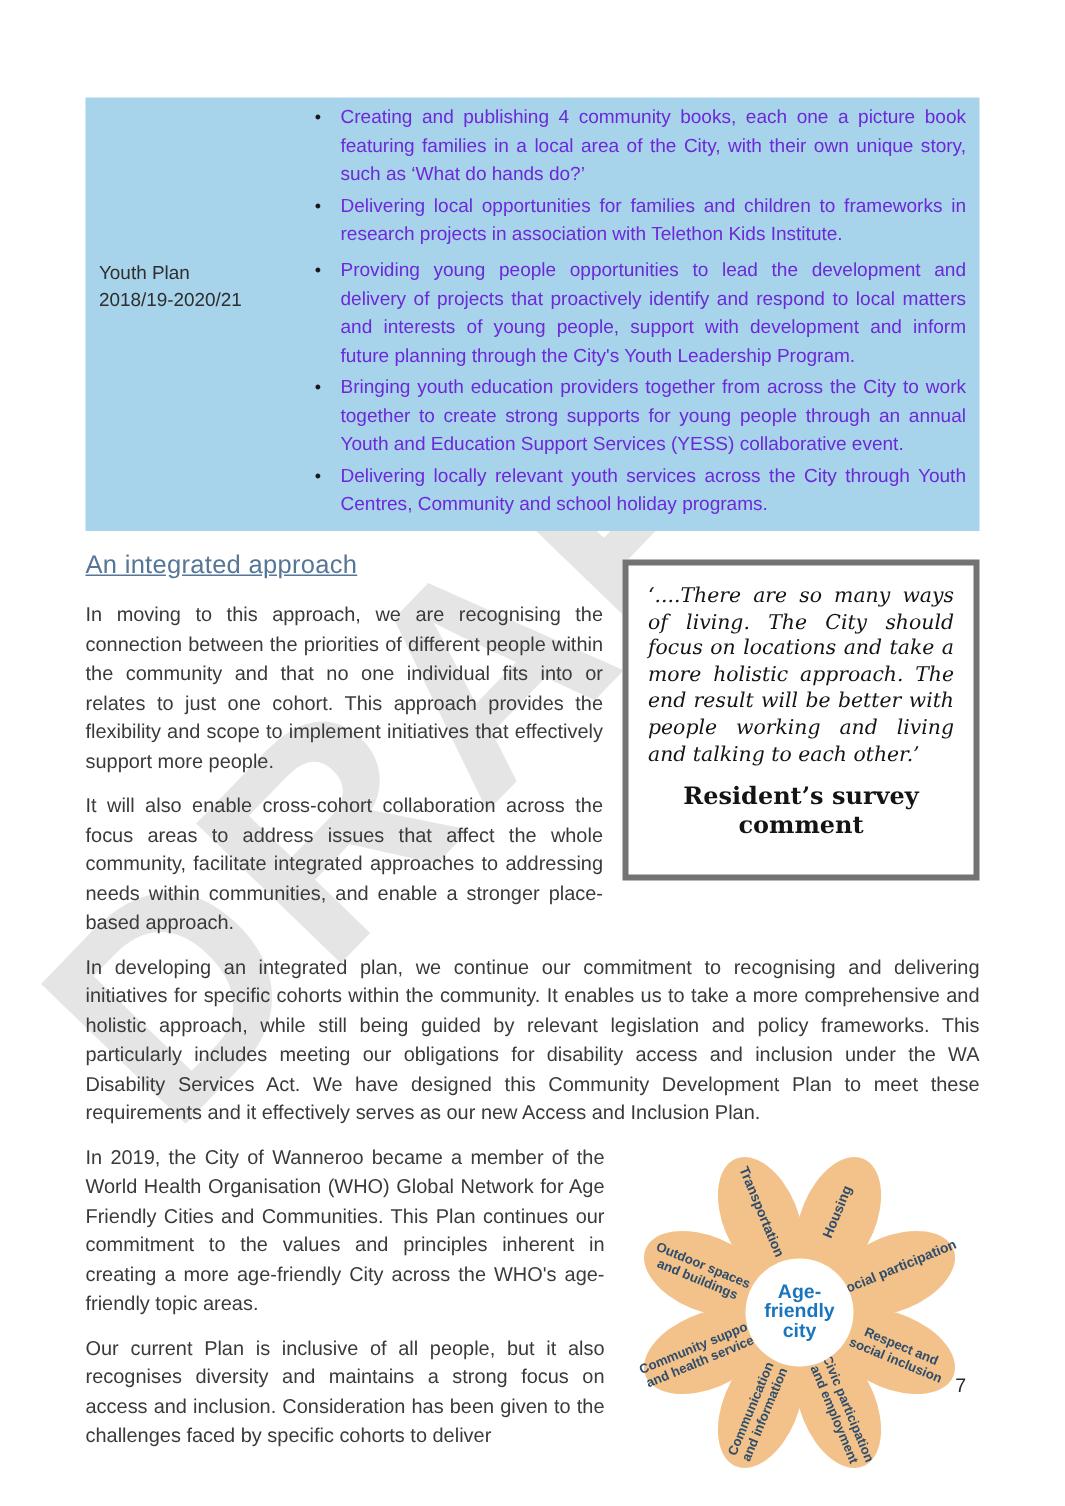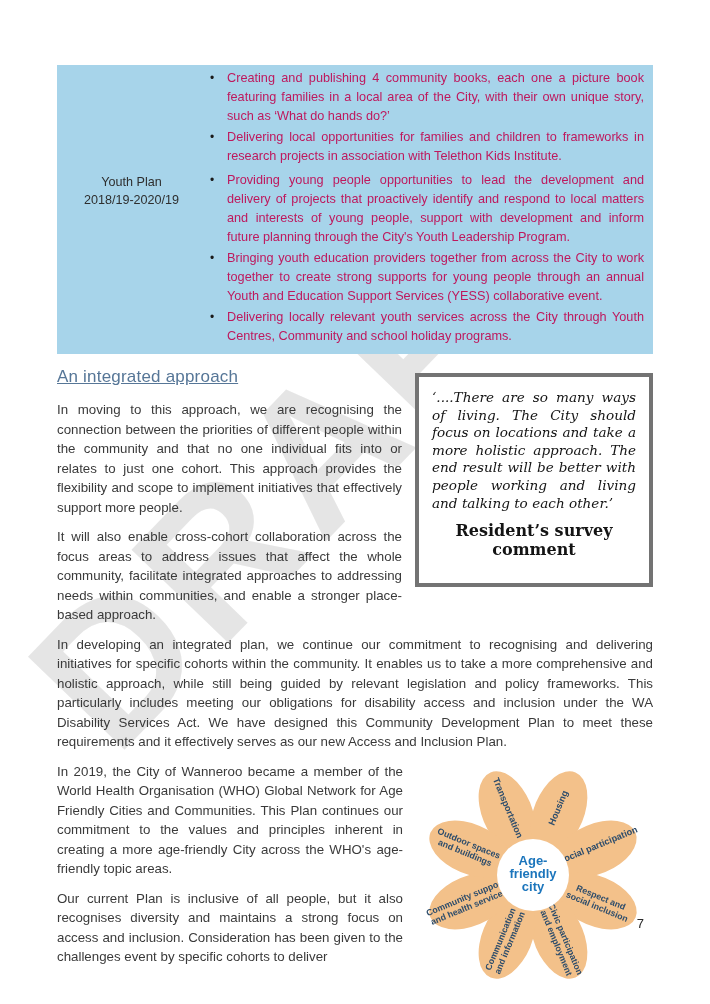--- a/index.html
+++ b/index.html
@@ -16,25 +16,25 @@
     transform:rotate(-46deg);
     font-size:195px; font-weight:bold; letter-spacing:8px;
     color:#cdcdcd; opacity:.5; z-index:0; user-select:none;
   }
   
   .content { position:absolute; left:57px; top:65px; width:596px; z-index:1; }
 
   
   .plan-table { background:#a7d4ea; width:100%; padding:4px 0 6px 0; }
   .trow { display:flex; }
-  .label-col { width:148px; padding:2px 8px 0 9px; font-size:12.6px; line-height:18px; color:#2e2e2e;text-align:center; }
+  .label-col { width:148px; padding:2px 8px 0 9px; font-size:12.6px; line-height:18px; color:#2e2e2e; }
   .bullets-col { flex:1; padding:0 9px 0 0; }
   .bullet-item { display:flex; margin:0 0 2px 0; }
   .bullet-marker { width:14px; margin-right:8px; text-align:center; font-size:12px; line-height:19px; color:#1a1a1a; }
-  .bullet-text { flex:1; font-size:12.7px; line-height:19px; text-align:justify; color:#be185d; }
+  .bullet-text { flex:1; font-size:12.7px; line-height:19px; text-align:justify; color:#6d28d9; }
   .trow2 { margin-top:3px; }
 
   
   .section { margin-top:13px; }
   .section h2 { font-size:17px; font-weight:normal; color:#567697; margin:0 0 13px 0; letter-spacing:.2px;text-decoration:underline; }
   .section p { font-size:13.3px; line-height:19.5px; text-align:justify; margin:0 0 10px 0; }
 
   
   .quote-box {
     float:right; width:238px; margin:6px 0 30px 13px;
@@ -73,21 +73,21 @@
           </div>
           <div class="bullet-item">
             <span class="bullet-marker">•</span>
             <span class="bullet-text">Delivering local opportunities for families and children to frameworks in research projects in association with Telethon Kids Institute.</span>
           </div>
         </div>
       </div>
       <div class="trow trow2">
         <div class="label-col">
           <div>Youth Plan</div>
-          <div>2018/19-2020/19</div>
+          <div>2018/19-2020/21</div>
         </div>
         <div class="bullets-col">
           <div class="bullet-item">
             <span class="bullet-marker">•</span>
             <span class="bullet-text">Providing young people opportunities to lead the development and delivery of projects that proactively identify and respond to local matters and interests of young people, support with development and inform future planning through the City's Youth Leadership Program.</span>
           </div>
           <div class="bullet-item">
             <span class="bullet-marker">•</span>
             <span class="bullet-text">Bringing youth education providers together from across the City to work together to create strong supports for young people through an annual Youth and Education Support Services (YESS) collaborative event.</span>
           </div>
@@ -147,18 +147,18 @@
           <text transform="translate(90,179) rotate(-67.5)" text-anchor="middle" font-size="8.8" font-weight="bold" fill="#2e4d6b"><tspan x="0" dy="-2">Communication</tspan><tspan x="0" dy="10">and information</tspan></text>
           <text transform="translate(52,140) rotate(-22.5)" text-anchor="middle" font-size="8.8" font-weight="bold" fill="#2e4d6b"><tspan x="0" dy="-2">Community support</tspan><tspan x="0" dy="10">and health services</tspan></text>
           <text transform="translate(52,86) rotate(22.5)" text-anchor="middle" font-size="8.8" font-weight="bold" fill="#2e4d6b"><tspan x="0" dy="-2">Outdoor spaces</tspan><tspan x="0" dy="10">and buildings</tspan></text>
 
           <circle cx="118" cy="113" r="36" fill="#ffffff"></circle>
           <text x="118" y="103" text-anchor="middle" font-size="13" font-weight="bold" fill="#1b75bc"><tspan x="118" dy="0">Age-</tspan><tspan x="118" dy="13">friendly</tspan><tspan x="118" dy="13">city</tspan></text>
         </svg>
       </div>
 
       <p>In 2019, the City of Wanneroo became a member of the World Health Organisation (WHO) Global Network for Age Friendly Cities and Communities. This Plan continues our commitment to the values and principles inherent in creating a more age-friendly City across the WHO's age-friendly topic areas.</p>
-      <p>Our current Plan is inclusive of all people, but it also recognises diversity and maintains a strong focus on access and inclusion. Consideration has been given to the challenges event by specific cohorts to deliver</p>
+      <p>Our current Plan is inclusive of all people, but it also recognises diversity and maintains a strong focus on access and inclusion. Consideration has been given to the challenges faced by specific cohorts to deliver</p>
     </div>
   </div>
 
   <div class="page-number">7</div>
 </div>
 
 </body></html>

